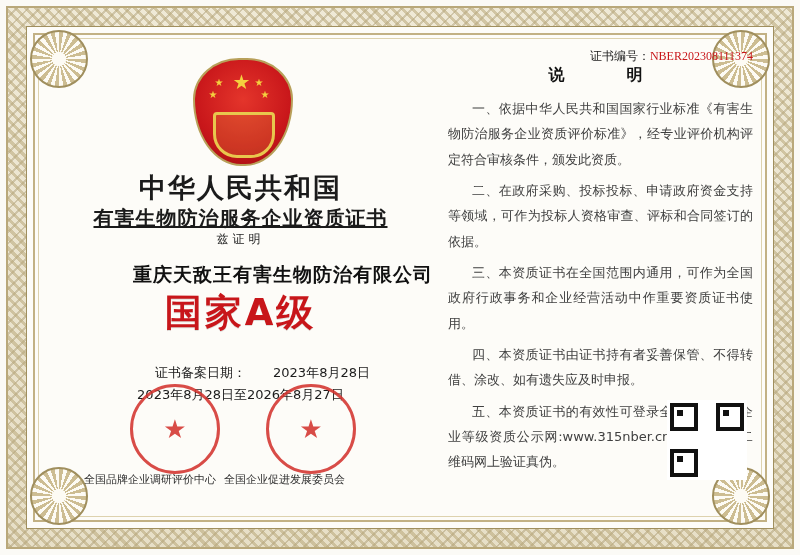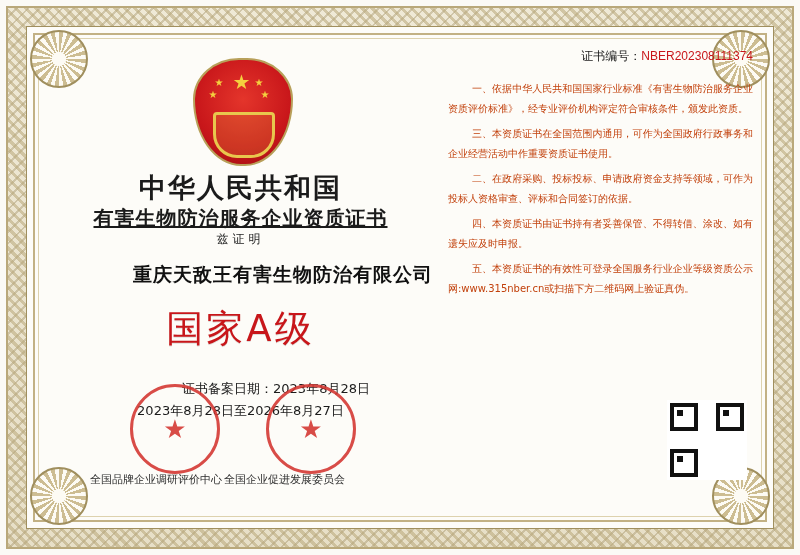--- a/index.html
+++ b/index.html
@@ -145,35 +145,34 @@
     font-size: 19px;
     font-weight: bold;
     letter-spacing: 1px;
     color: #111;
     margin-top: 14px;
     text-align: right;
   }
   .grade {
     font-family: "DejaVu Sans", "Liberation Sans", sans-serif;
     font-size: 37px;
-    font-weight: normal;
+    font-weight: bold;
     letter-spacing: 3px;
     color: #c8161a;
-    margin-top: 16px;
     text-shadow: 0 1px 0 rgba(0,0,0,0.12);
   }
   .dates {
     margin-top: 24px;
     font-family: "DejaVu Sans", "Liberation Sans", sans-serif;
     font-size: 13px;
     color: #1b1b1b;
     line-height: 1.7;
   }
   .dates .row { display: flex; justify-content: center; }
-  .dates .lbl { width: 118px; text-align: right; padding-left: 44px; }
+  .dates .lbl { width: 118px; text-align: left; padding-left: 44px; }
   .dates .val { text-align: left; }
 
   
   .seals {
     position: absolute;
     left: 0; top: 336px;
     width: 385px;
     height: 100px;
   }
   .seal {
@@ -194,50 +193,49 @@
   .seal1 { left: 82px; top: 0; }
   .seal2 { left: 218px; top: 0; }
   .seal-caption {
     position: absolute;
     top: 88px;
     font-family: "DejaVu Sans", "Liberation Sans", sans-serif;
     font-size: 11px;
     color: #2b2b2b;
     white-space: nowrap;
   }
-  .cap1 { left: 42px; }
+  .cap1 { left: 36px; }
   .cap2 { left: 176px; }
 
   
   .right-col {
     position: absolute;
     left: 400px; top: 0; width: 305px;
   }
   .cert-no {
-    font-family: Liberation Sans, sans-serif;
+    font-family: Liberation Serif, serif;
     font-size: 12px;
     color: #1b1b1b;
     text-align: right;
-    margin-bottom: 14px;
   }
   .cert-no .num { color: #c8161a; }
   .shuoming {
     font-family: "DejaVu Sans", "Liberation Sans", sans-serif;
     font-size: 16px;
     font-weight: bold;
     letter-spacing: 10px;
     text-align: center;
     color: #111;
     margin-bottom: 10px;
   }
   .clause {
     font-family: "DejaVu Sans", "Liberation Sans", sans-serif;
-    font-size: 10px;
+    font-size: 13px;
     line-height: 1.95;
-    color: #c2410c;
+    color: #404040;
     text-align: justify;
     margin-bottom: 6px;
     text-indent: 24px;
   }
   
   .qr {
     position: absolute;
     right: 6px; top: 352px;
     width: 78px; height: 78px;
     background-color: #fff;
@@ -321,24 +319,25 @@
         <div class="seal-caption cap1">全国品牌企业调研评价中心</div>
         <div class="seal-caption cap2">全国企业促进发展委员会</div>
       </div>
     </div>
 
     <div class="right-col">
       <div class="cert-no">
         <span>证书编号：</span><span class="num">NBER202308111374</span>
       </div>
 
+      <div class="shuoming">说　　明</div>
 
       <div class="clause">一、依据中华人民共和国国家行业标准《有害生物防治服务企业资质评价标准》，经专业评价机构评定符合审核条件，颁发此资质。</div>
+      <div class="clause">二、在政府采购、投标投标、申请政府资金支持等领域，可作为投标人资格审查、评标和合同签订的依据。</div>
       <div class="clause">三、本资质证书在全国范围内通用，可作为全国政府行政事务和企业经营活动中作重要资质证书使用。</div>
-      <div class="clause">二、在政府采购、投标投标、申请政府资金支持等领域，可作为投标人资格审查、评标和合同签订的依据。</div>
       <div class="clause">四、本资质证书由证书持有者妥善保管、不得转借、涂改、如有遗失应及时申报。</div>
       <div class="clause">五、本资质证书的有效性可登录全国服务行业企业等级资质公示网:www.315nber.cn或扫描下方二维码网上验证真伪。</div>
 
       <div class="qr">
         <div class="blk a">
             <i></i>
           </div>
         <div class="blk b">
             <i></i>
           </div>

